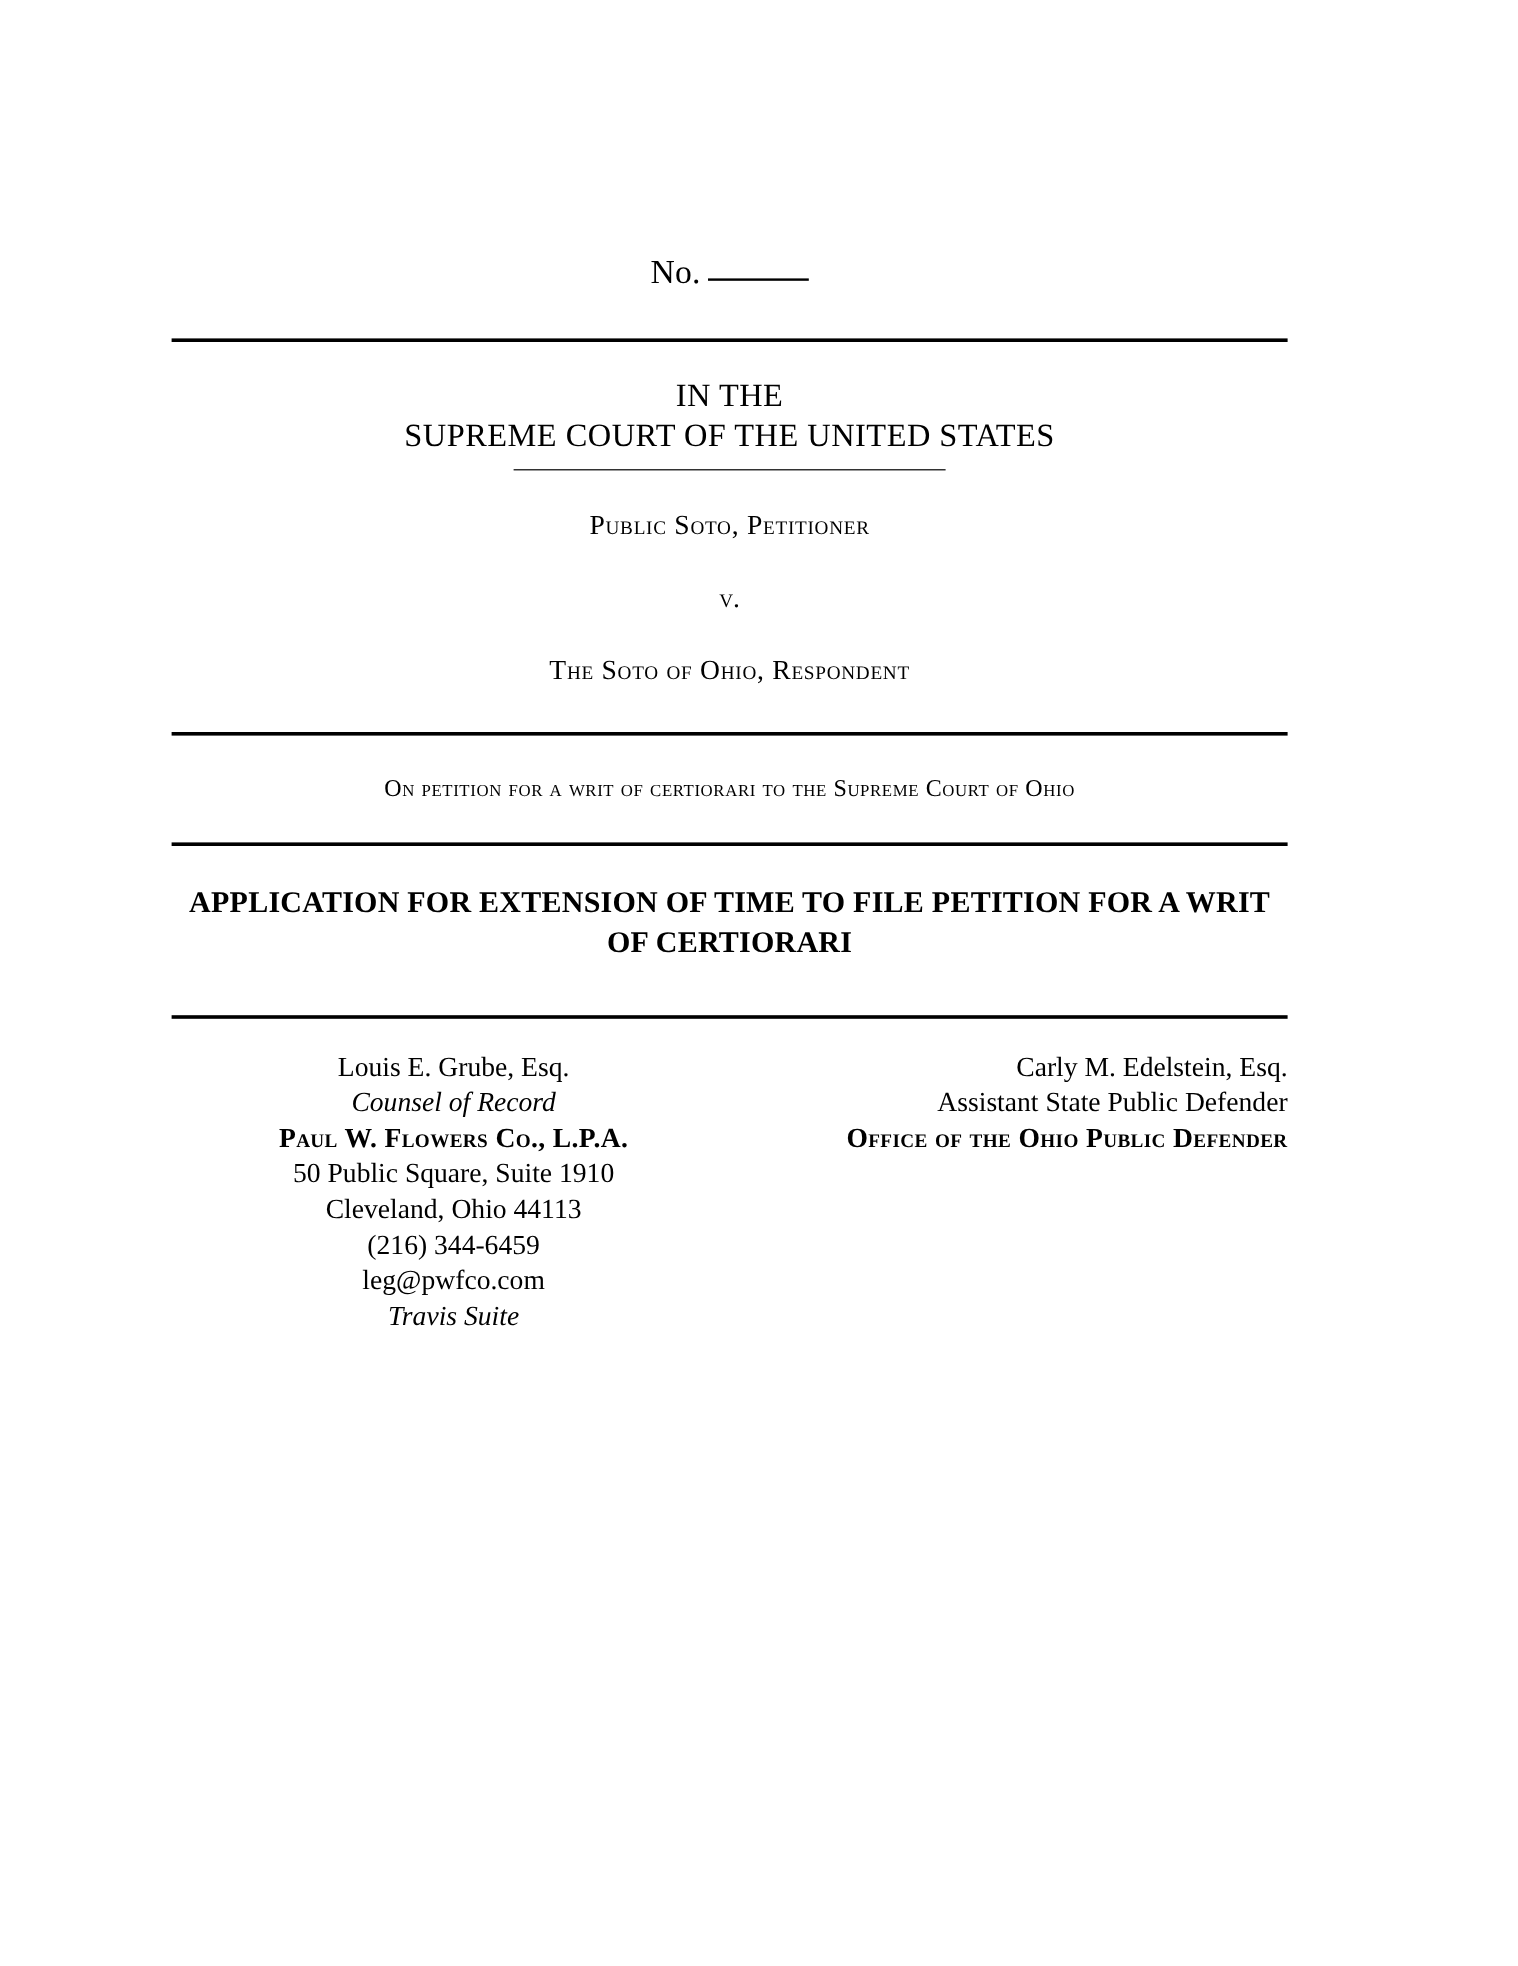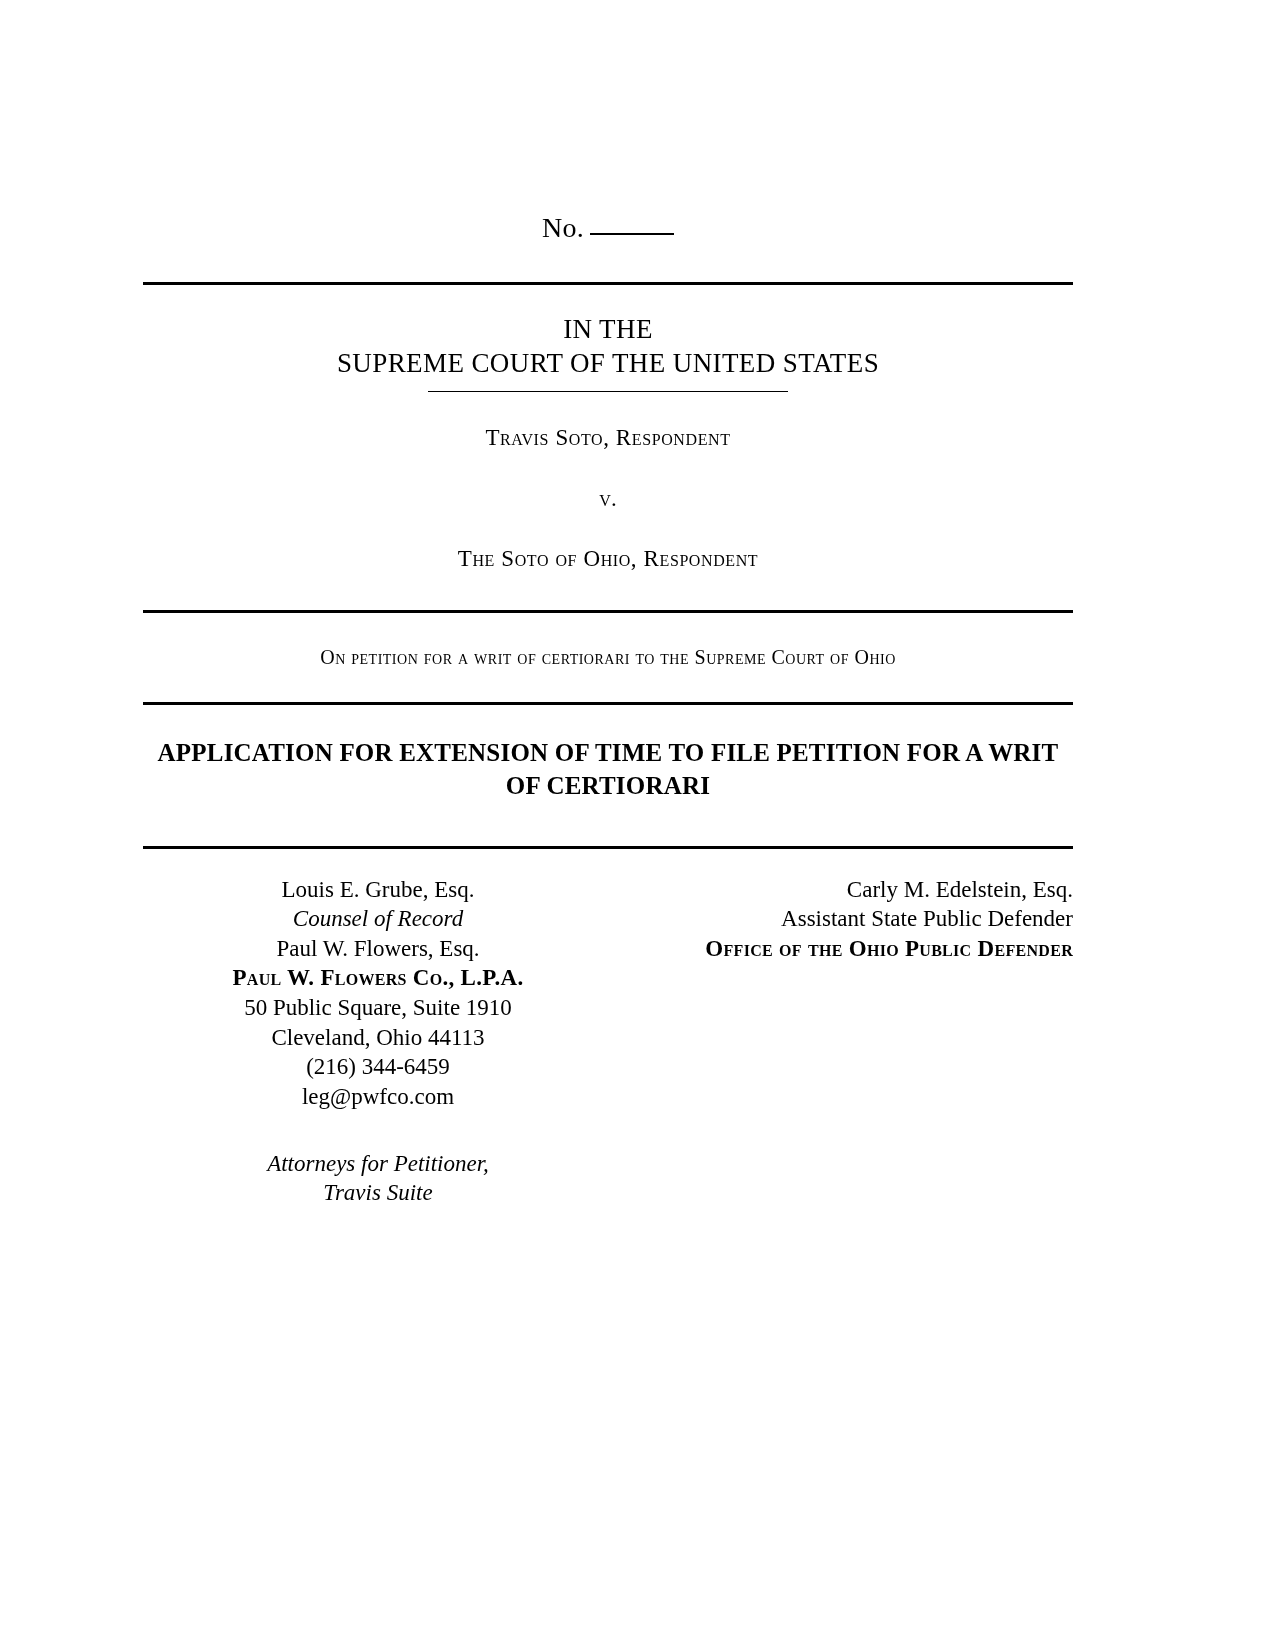--- a/index.html
+++ b/index.html
@@ -146,45 +146,43 @@
 
     <div style="height:38px"></div>
     <hr class="rule">
 
     <div class="court-block">
       <div class="court-line1">IN THE</div>
       <div class="court-line2">SUPREME COURT OF THE UNITED STATES</div>
       <hr class="short-rule">
     </div>
 
-    <div class="party party-petitioner">Travis Soto, Respondent</div>
+    <div class="party party-petitioner">Public Soto, Petitioner</div>
     <div class="party-v">v.</div>
     <div class="party party-respondent">The Soto of Ohio, Respondent</div>
 
     <hr class="rule">
 
     <div class="on-petition">On petition for a writ of certiorari to the Supreme Court of Ohio</div>
 
     <hr class="rule">
 
     <div class="doc-title">APPLICATION FOR EXTENSION OF TIME TO FILE PETITION FOR A WRIT OF CERTIORARI</div>
 
     <hr class="rule">
 
     <div class="counsel">
       <div class="col-left">
         <p>Louis E. Grube, Esq.</p>
         <p class="italic">Counsel of Record</p>
-        <p>Paul W. Flowers, Esq.</p>
         <p class="smallcaps-bold">Paul W. Flowers Co., L.P.A.</p>
         <p>50 Public Square, Suite 1910</p>
         <p>Cleveland, Ohio 44113</p>
         <p>(216) 344-6459</p>
         <p>leg@pwfco.com</p>
-        <p class="italic attorneys-for">Attorneys for Petitioner,</p>
         <p class="italic">Travis Suite</p>
       </div>
       <div class="col-right">
         <p>Carly M. Edelstein, Esq.</p>
         <p>Assistant State Public Defender</p>
         <p class="smallcaps-bold">Office of the Ohio Public Defender</p>
       </div>
     </div>
 
   </div>

